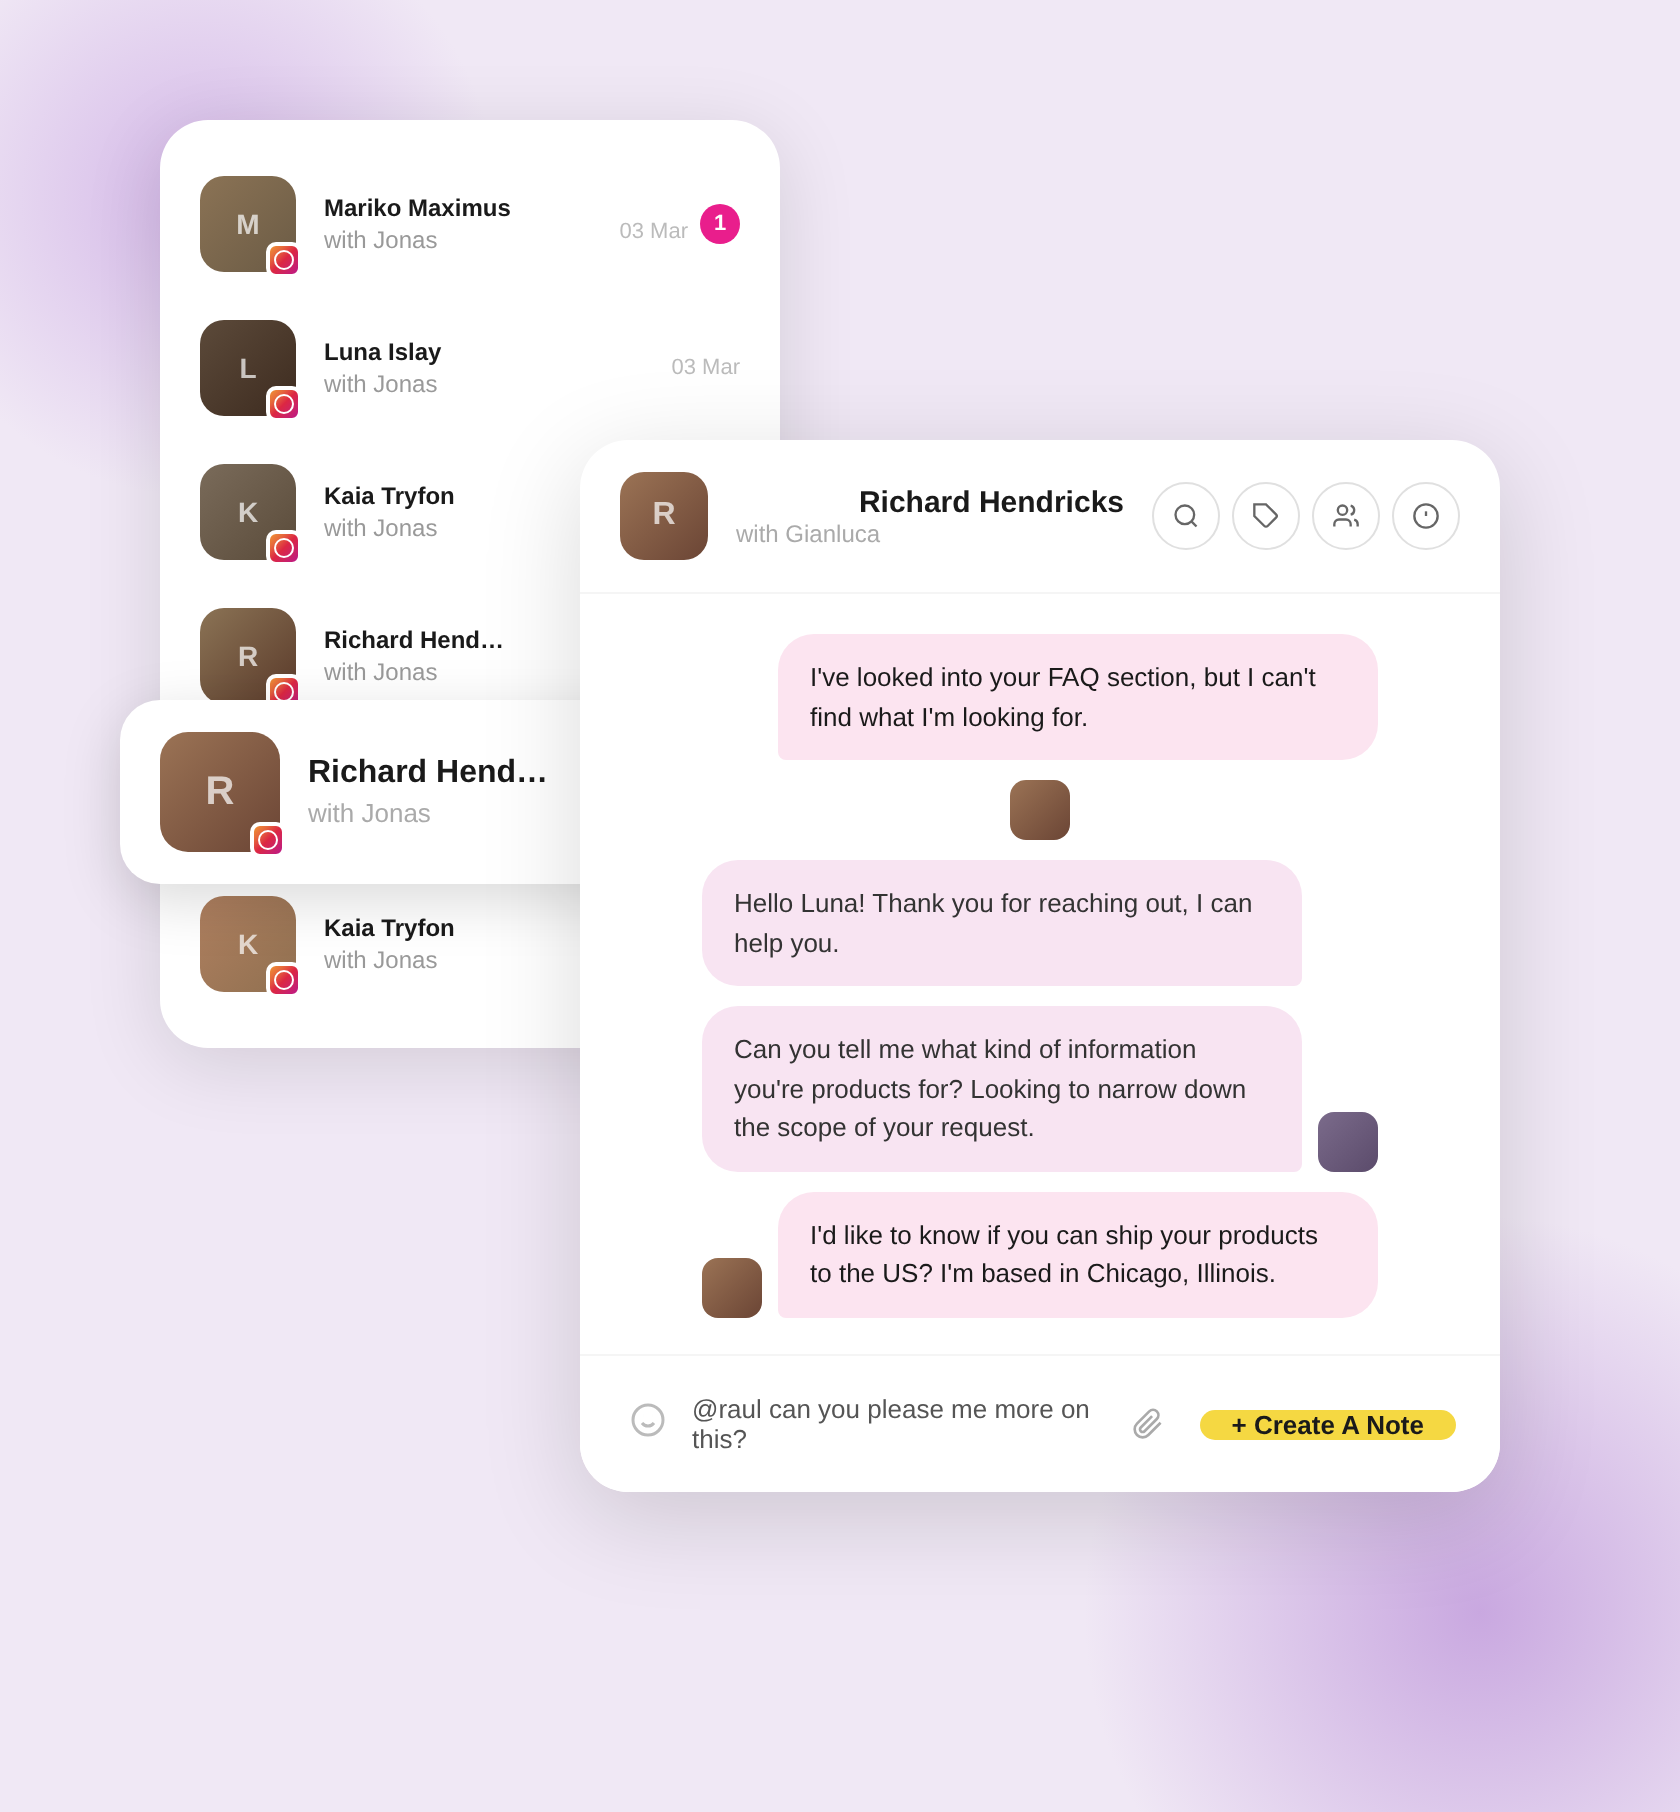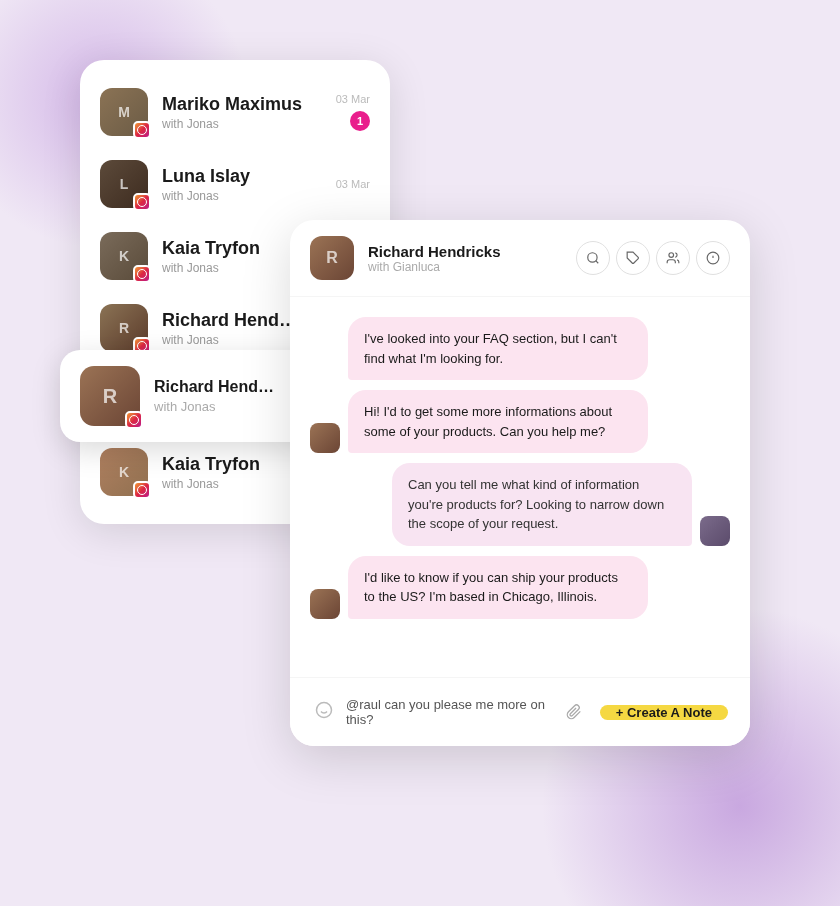--- a/index.html
+++ b/index.html
@@ -100,35 +100,34 @@
       border-radius: 50%;
       border: 1.5px solid #fff;
     }
 
     .conv-info {
       flex: 1;
       min-width: 0;
     }
     .conv-name {
       font-weight: 600;
-      font-size: 18px;
+      font-size: 12px;
       color: #1a1a1a;
       white-space: nowrap;
       overflow: hidden;
       text-overflow: ellipsis;
     }
     .conv-sub {
       font-size: 12px;
       color: #999;
       margin-top: 2px;
     }
 
     .conv-meta {
       display: flex;
-      flex-direction: column;
       align-items: flex-end;
       gap: 6px;
     }
     .conv-date {
       font-size: 11px;
       color: #bbb;
     }
     .unread-badge {
       background: #e91e8c;
       color: #fff;
@@ -213,20 +212,21 @@
       border-radius: 12px;
       background: linear-gradient(135deg, #9B7355 0%, #6B4535 100%);
       flex-shrink: 0;
     }
 
     .chat-header-info { flex: 1; }
     .chat-header-name {
       font-weight: 700;
       font-size: 15px;
       color: #1a1a1a;
+      text-align: right;
     }
     .chat-header-sub {
       font-size: 12px;
       color: #aaa;
       margin-top: 0;
     }
 
     .chat-header-actions {
       display: flex;
       gap: 6px;
@@ -255,20 +255,21 @@
       gap: 10px;
       overflow-y: auto;
       min-height: 380px;
       max-height: 380px;
     }
 
     .msg-row {
       display: flex;
       align-items: flex-end;
       gap: 8px;
+      justify-content: center;
     }
     .msg-row.right { flex-direction: row-reverse; }
 
     .msg-avatar {
       width: 30px;
       height: 30px;
       border-radius: 8px;
       flex-shrink: 0;
       background: #ccc;
     }
@@ -522,21 +523,24 @@
       </div>
     </div>
 
     <div class="chat-messages" id="chat-messages-container">
     <div class="msg-row ">
         <div style="width:30px; flex-shrink:0;"></div>
         <div class="bubble bubble-incoming">I've looked into your FAQ section, but I can't find what I'm looking for.</div>
       </div>
         <div class="msg-row ">
         <div class="msg-avatar av-msg-richard"></div>
-        <div class="bubble bubble-incoming">Hi! I'd to get some more informations about some of your products. Can you help me?</div>
+      </div>
+        <div class="msg-row right">
+        <div style="width:30px; flex-shrink:0;"></div>
+        <div class="bubble bubble-outgoing">Hello Luna! Thank you for reaching out, I can help you.</div>
       </div>
         <div class="msg-row right">
         <div class="msg-avatar av-msg-agent"></div>
         <div class="bubble bubble-outgoing">Can you tell me what kind of information you're products for? Looking to narrow down the scope of your request.</div>
       </div>
         <div class="msg-row ">
         <div class="msg-avatar av-msg-richard"></div>
         <div class="bubble bubble-incoming">I'd like to know if you can ship your products to the US? I'm based in Chicago, Illinois.</div>
       </div>
       </div>

